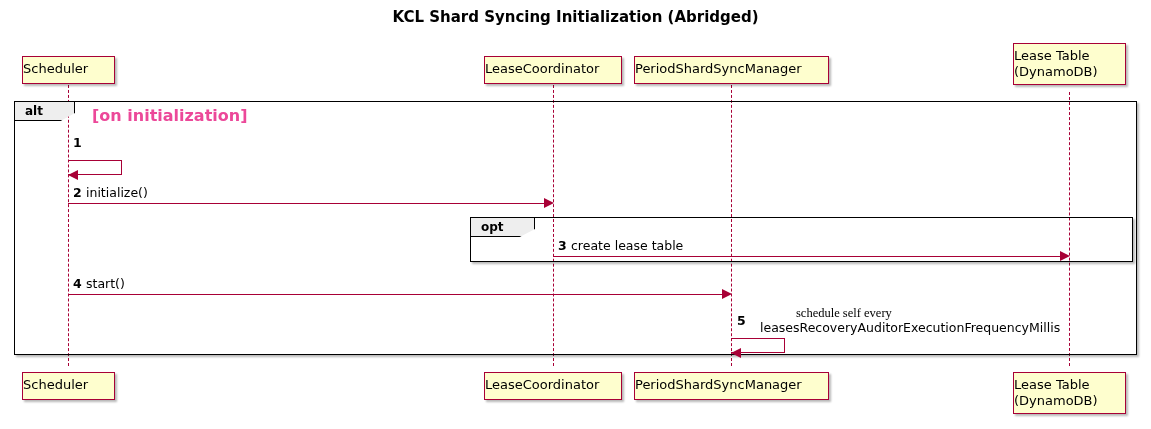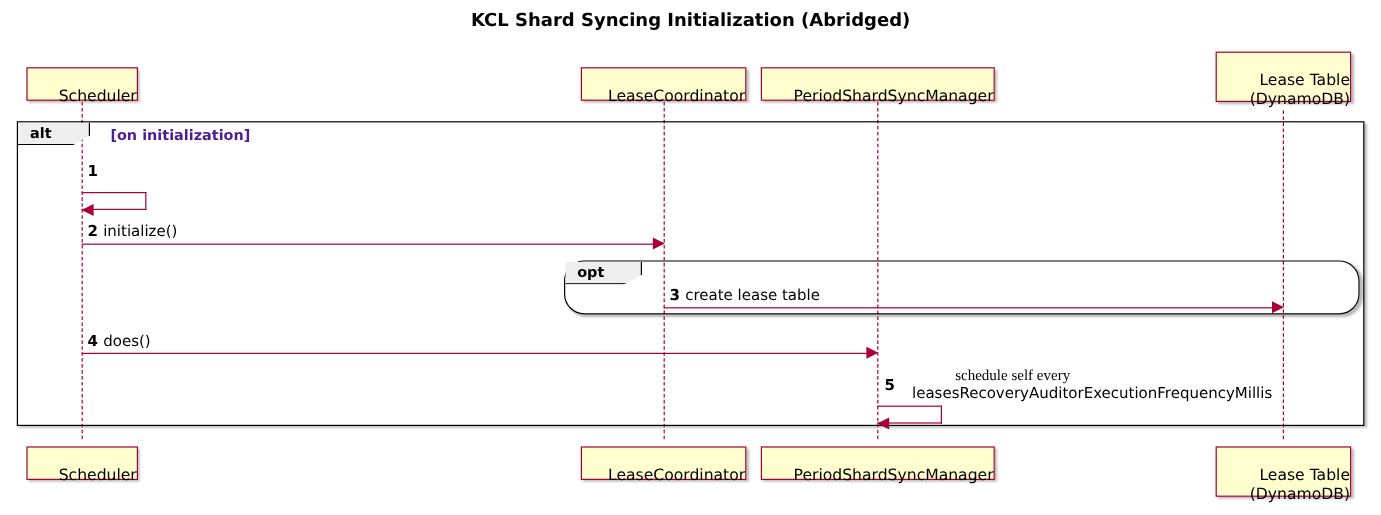--- a/index.html
+++ b/index.html
@@ -34,23 +34,23 @@
   }
 
   
   .participant {
     position: absolute;
     box-sizing: border-box;
     background: #FEFECE;
     border: 1.5px solid #A80036;
     color: #000000;
     font-size: 13px;
-    text-align: right;
+    text-align: left;
     line-height: 16px;
-    padding-top: 16px;
+    padding-top: 4px;
     box-shadow: 2px 2px 2px rgba(0,0,0,0.28);
     white-space: nowrap;
   }
   .participant .pline { display: block; }
 
   
   .lifeline {
     position: absolute;
     width: 0;
     border-left: 1.5px dashed #A80036;
@@ -75,24 +75,24 @@
     background: #EEEEEE;
     font-size: 12px;
     font-weight: bold;
     line-height: 18px;
     padding: 0 8px 0 10px;
     
     clip-path: polygon(0 0, 100% 0, 100% 58%, 76% 100%, 0 100%);
   }
   .fragment-guard {
     position: absolute;
-    font-size: 12px;
-    font-weight: bold;
-    white-space: nowrap;
-    color: #4c1d95;
+    font-size: 16px;
+    font-weight: bold;
+    white-space: nowrap;
+    color: #ec4899;
   }
 
   
   .msg-line {
     position: absolute;
     height: 0;
     border-top: 1.5px solid #A80036;
   }
   .msg-arrow-right {
     position: absolute;
@@ -144,21 +144,21 @@
   <div class="lifeline" style="left:68px; top:85px; height:281px;"></div>
   <div class="lifeline" style="left:553px; top:85px; height:281px;"></div>
   <div class="lifeline" style="left:731px; top:85px; height:281px;"></div>
   <div class="lifeline" style="left:1069px; top:92px; height:274px;"></div>
 
   <div class="fragment" style="left:14px; top:101px; width:1123px; height:254px;">
     <div class="fragment-tab" style="width:60px;">alt</div>
   </div>
   <div class="fragment-guard" style="left:92px; top:106px;">[on initialization]</div>
 
-  <div class="fragment" style="left:470px; top:217px; width:663px; height:45px;border-radius:17px;">
+  <div class="fragment" style="left:470px; top:217px; width:663px; height:45px;">
     <div class="fragment-tab" style="width:64px;">opt</div>
   </div>
 
   <div class="participant" style="left:22px; top:56px; width:93px; height:28px;">
     <span class="pline">Scheduler</span>
   </div>
 
   <div class="participant" style="left:484px; top:56px; width:138px; height:28px;">
     <span class="pline">LeaseCoordinator</span>
   </div>
@@ -180,21 +180,21 @@
   <div class="msg-label" style="left:86px; top:186px;">initialize()</div>
   <div class="msg-line" style="left:68px; top:203px; width:478px;"></div>
   <div class="msg-arrow-right" style="left:544px; top:198px;"></div>
 
   <div class="msg-num" style="left:558px; top:238px;">3</div>
   <div class="msg-label" style="left:571px; top:239px;">create lease table</div>
   <div class="msg-line" style="left:553px; top:256px; width:507px;"></div>
   <div class="msg-arrow-right" style="left:1060px; top:251px;"></div>
 
   <div class="msg-num" style="left:73px; top:276px;">4</div>
-  <div class="msg-label" style="left:86px; top:277px;">does()</div>
+  <div class="msg-label" style="left:86px; top:277px;">start()</div>
   <div class="msg-line" style="left:68px; top:294px; width:656px;"></div>
   <div class="msg-arrow-right" style="left:722px; top:289px;"></div>
 
   <div class="msg-num" style="left:737px; top:313px;">5</div>
   <div class="msg-label" style="left:796px; top:306px;font-family:Liberation Serif, serif;">schedule self every</div>
   <div class="msg-label" style="left:760px; top:321px;">leasesRecoveryAuditorExecutionFrequencyMillis</div>
   <div class="self-loop" style="left:731px; top:338px; width:54px; height:15px;"></div>
   <div class="msg-arrow-left" style="left:731px; top:348px;"></div>
 
   <div class="participant" style="left:22px; top:372px; width:93px; height:28px;">

